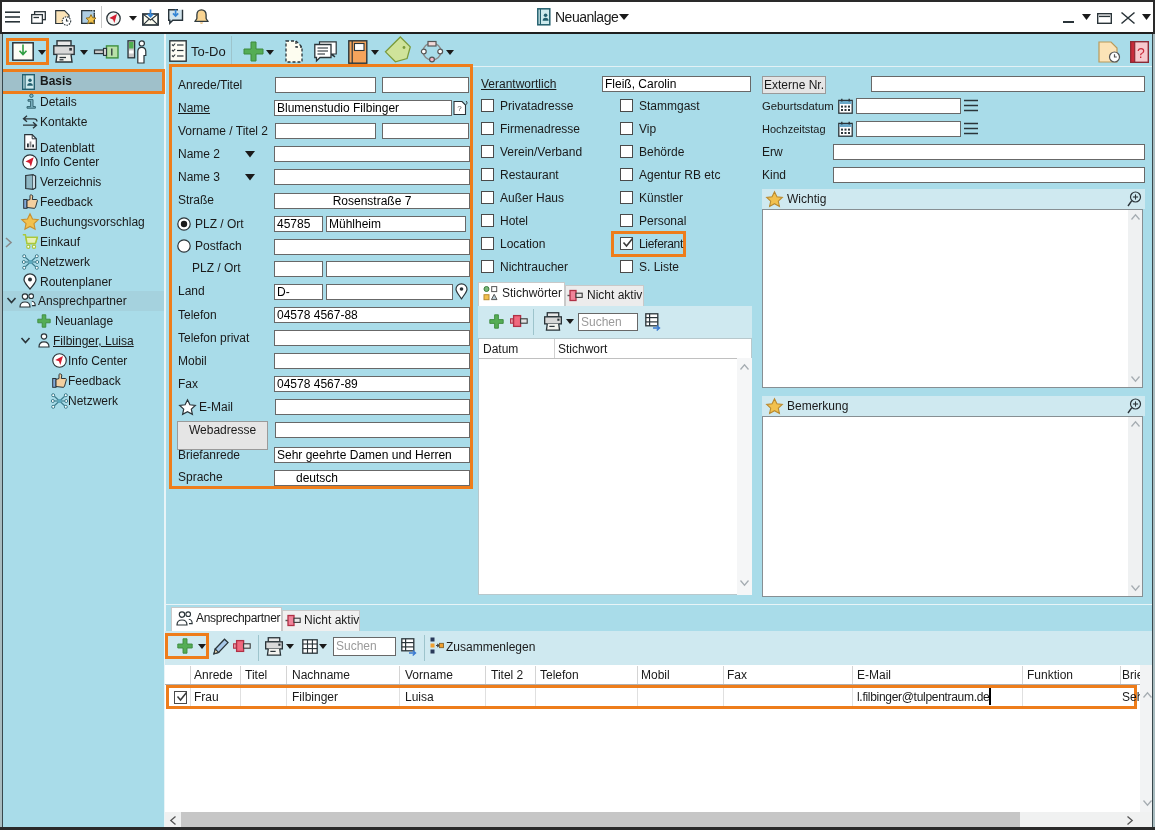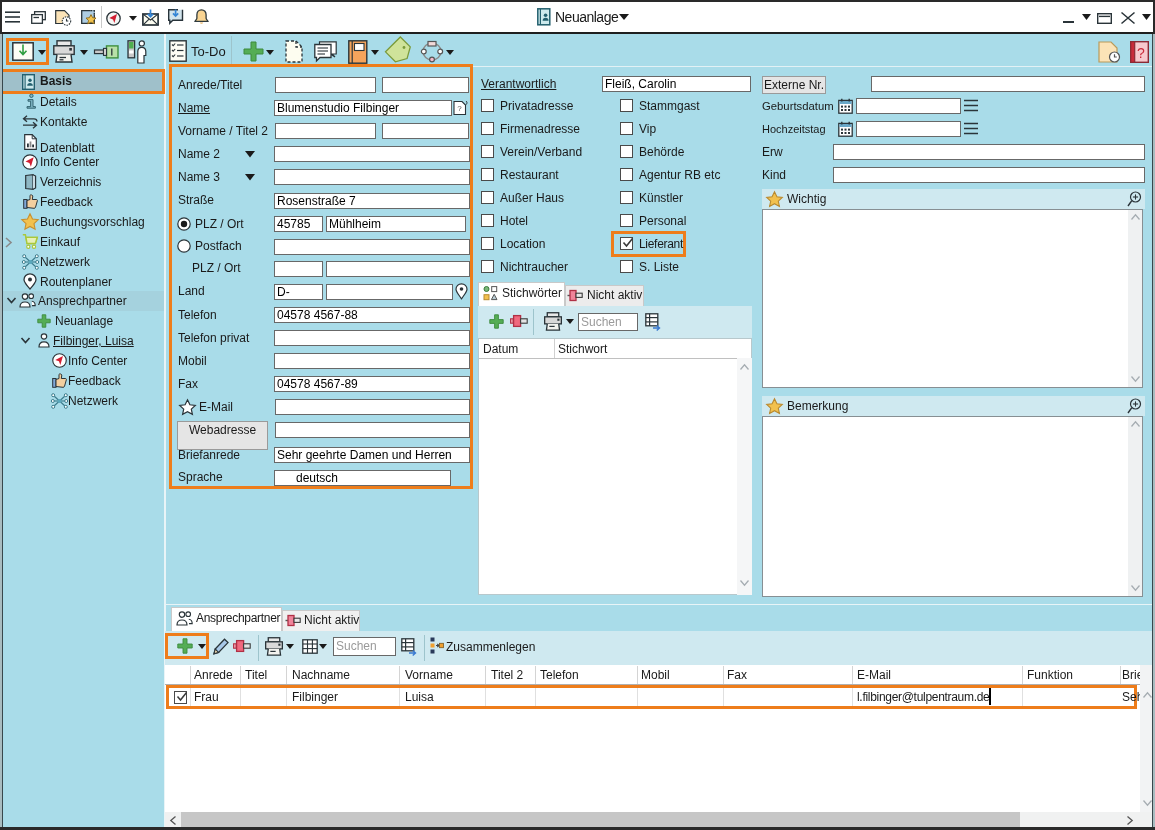--- a/index.html
+++ b/index.html
@@ -387,21 +387,21 @@
   <svg style="left:245px;top:151px;" width="10" height="7" viewBox="0 0 10 7">
       <path d="M0 0 L10 0 L5 6.5 Z" fill="#1a1a1a"></path>
     </svg>
   <div class="f" style="left:274px;top:146px;width:196px;"></div>
   <div class="lb" style="left:178px;top:170px;">Name 3</div>
   <svg style="left:245px;top:174px;" width="10" height="7" viewBox="0 0 10 7">
       <path d="M0 0 L10 0 L5 6.5 Z" fill="#1a1a1a"></path>
     </svg>
   <div class="f" style="left:274px;top:169px;width:196px;"></div>
   <div class="lb" style="left:178px;top:193px;">Straße</div>
-  <div class="f" style="left:274px;top:192.5px;width:196px;">Rosenstraße 7</div>
+  <div class="f" style="left:274px;top:192.5px;width:196px;text-align:center;">Rosenstraße 7</div>
   <svg style="left:177px;top:217px;" width="14" height="14" viewBox="0 0 14 14">
     <circle cx="7" cy="7" r="6.2" fill="#fff" stroke="#2a3439" stroke-width="1.2"></circle>
     <circle cx="7" cy="7" r="3.2" fill="#1a1a1a"></circle>
   </svg>
   <div class="lb" style="left:195px;top:216.5px;">PLZ / Ort</div>
   <div class="f" style="left:274px;top:216px;width:49px;">45785</div>
   <div class="f" style="left:326px;top:216px;width:140px;">Mühlheim</div>
   <svg style="left:177px;top:239px;" width="14" height="14" viewBox="0 0 14 14">
     <circle cx="7" cy="7" r="6.2" fill="#fff" stroke="#2a3439" stroke-width="1.2"></circle>
   </svg>
@@ -428,21 +428,21 @@
   <svg style="left:179px;top:399px;" width="17" height="16" viewBox="0 0 17 16">
     <path d="M8.5 0.8 L10.9 5.8 L16.3 6.4 L12.3 10.1 L13.4 15.4 L8.5 12.7 L3.6 15.4 L4.7 10.1 L0.7 6.4 L6.1 5.8 Z" fill="#fff" stroke="#2a3439" stroke-width="1.2"></path>
   </svg>
   <div class="lb" style="left:199px;top:400px;">E-Mail</div>
   <div class="f" style="left:275px;top:399px;width:195px;"></div>
   <div class="btn" style="left:177px;top:421px;width:91px;height:29px;line-height:16px;">Webadresse</div>
   <div class="f" style="left:275px;top:421.5px;width:195px;"></div>
   <div class="lb" style="left:178px;top:448px;">Briefanrede</div>
   <div class="f" style="left:274px;top:447px;width:196px;">Sehr geehrte Damen und Herren</div>
   <div class="lb" style="left:178px;top:470px;">Sprache</div>
-  <div class="f" style="left:274px;top:469.5px;width:177px;padding-left:21px;">deutsch</div>
+  <div class="f" style="left:274px;top:469.5px;width:196px;padding-left:21px;">deutsch</div>
 </div>
 
 <div id="midcol">
   <div class="lb" style="left:481px;top:77px;text-decoration:underline;">Verantwortlich</div>
   <div class="f" style="left:602px;top:76px;width:149px;">Fleiß, Carolin</div>
   <div class="cb" style="left:481px;top:99px;"></div>
     <div class="lb" style="left:500px;top:99px;">Privatadresse</div>
   <div class="cb" style="left:620px;top:99px;"></div>
     <div class="lb" style="left:639px;top:99px;">Stammgast</div>
   <div class="cb" style="left:481px;top:122px;"></div>

